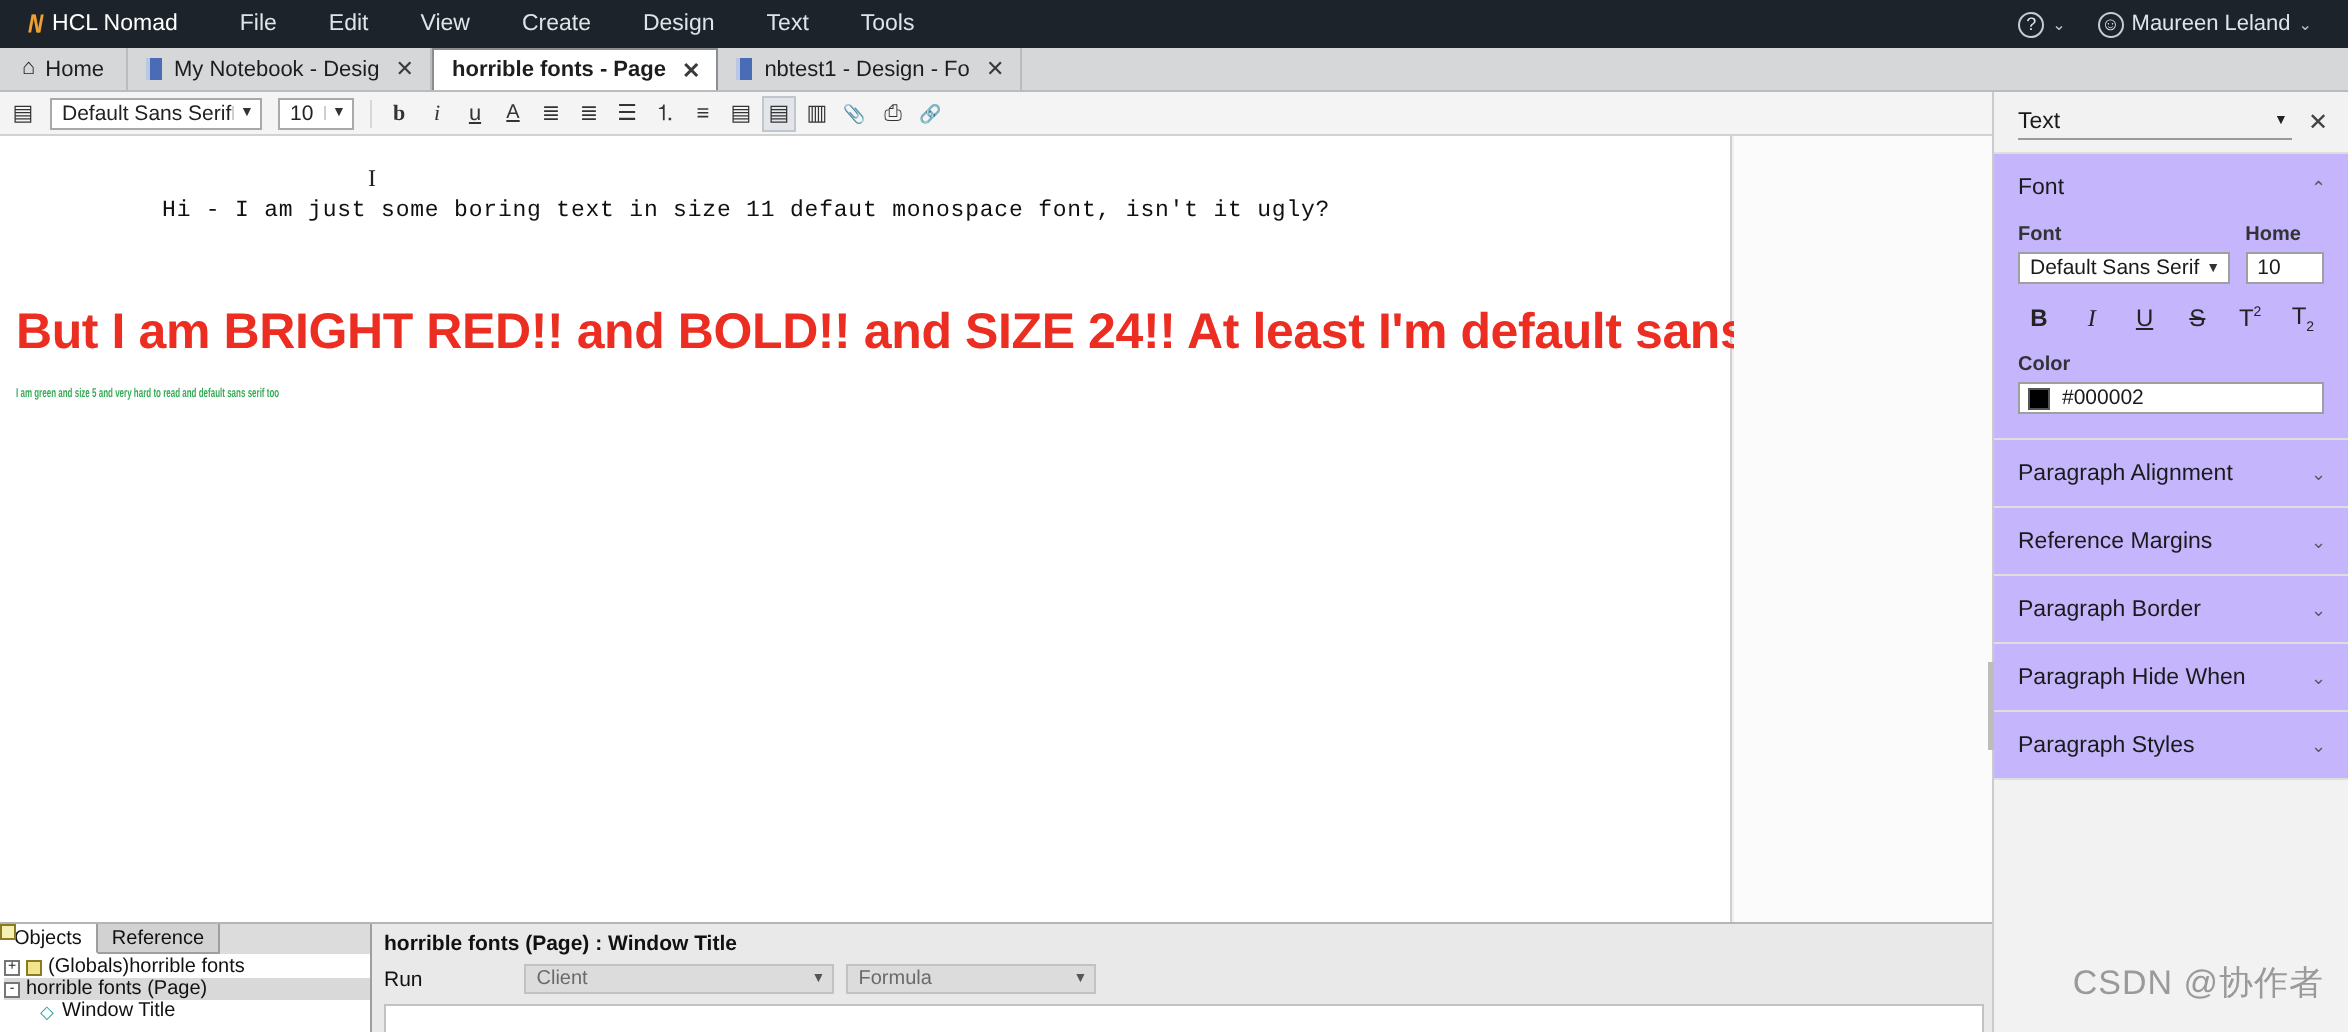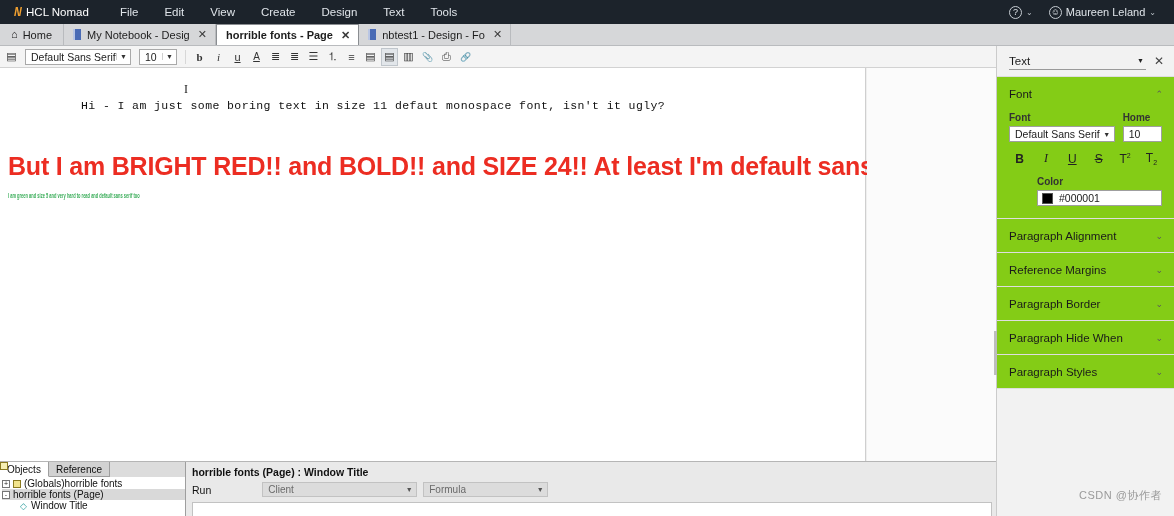--- a/index.html
+++ b/index.html
@@ -125,21 +125,21 @@
   .rp-select {
     flex: 1; display: flex; align-items: center; border-bottom: 1px solid #9a9a9a;
     height: 18px; font-size: 11.5px; color: #1a1a1a;
   }
   .rp-select .rs-val { flex: 1; }
   .rp-select .rs-arr { font-size: 7px; color: #222; padding-right: 2px; }
   .rp-close { font-size: 12px; color: #444; padding: 0 2px; }
 
   .acc {
     border-top: 1px solid #dedede; border-bottom: 1px solid #dedede;
-    background: #84cc16;
+    background: #c4b5fd;
   }
   .acc + .acc { border-top: none; }
   .acc-head {
     height: 33px; display: flex; align-items: center; justify-content: space-between;
     padding: 0 11px 0 12px; font-size: 11.5px; color: #1a1a1a;
   }
   .chev { font-size: 9px; color: #5a5a5a; }
   .acc-body { padding: 2px 12px 12px 12px; }
   .fld-label { font-size: 10px; color: #333; margin-bottom: 3px; font-weight: bold; }
   .row { display: flex; gap: 8px; }
@@ -155,21 +155,21 @@
   .style-row {
     display: flex; align-items: center; justify-content: space-between;
     margin: 9px 2px 0 2px;
   }
   .sbtn { font-size: 12px; color: #222; width: 17px; text-align: center; }
   .sbtn.b { font-weight: bold; }
   .sbtn.i { font-style: italic; font-family: "Liberation Serif", serif; }
   .sbtn.u { text-decoration: underline; }
   .sbtn.s { text-decoration: line-through; }
   .sbtn sup, .sbtn sub { font-size: 7px; }
-  .color-field { margin-top: 10px; margin-left: 28px; }
+  .color-field { margin-top: 10px; }
   .color-box {
     height: 16px; background: #ffffff; border: 1px solid #9f9f9f;
     display: flex; align-items: center; padding: 0 4px; gap: 6px;
   }
   .swatch { width: 11px; height: 11px; background: #000000; border: 1px solid #555; }
   .color-val { font-size: 10.5px; color: #1a1a1a; }
   .panel-grip {
     position: absolute; left: -3px; top: 285px; width: 3px; height: 44px;
     background: #bdbdbd;
   }
@@ -214,21 +214,21 @@
   }
   .drop .dval { flex: 1; }
   .drop .darr { width: 14px; text-align: center; font-size: 7px; color: #555; }
   .drop.client { width: 155px; margin-left: 45px; }
   .drop.formula { width: 125px; }
   .formula-area {
     position: absolute; left: 5px; top: 40px; width: 800px; height: 15px;
     background: #ffffff; border: 1px solid #c2c2c2; border-bottom: none;
   }
   .watermark {
-    position: absolute; right: 12px; bottom: 13px; font-size: 11px; color: #9a9a9a;
+    position: absolute; right: 12px; bottom: 13px; font-size: 17px; color: #9a9a9a;
     letter-spacing: 0.5px;
   }
 </style>
 </head>
 <body>
 
 <div id="app">
 
   <div class="menubar">
     <div class="brand">
@@ -360,21 +360,21 @@
           <span class="sbtn u">U</span>
           <span class="sbtn s">S</span>
           <span class="sbtn"><span>T</span><sup>2</sup></span>
           <span class="sbtn"><span>T</span><sub>2</sub></span>
         </div>
 
         <div class="color-field">
           <div class="fld-label">Color</div>
           <div class="color-box">
             <span class="swatch" style="background: rgb(0, 0, 0);"></span>
-            <span class="color-val">#000001</span>
+            <span class="color-val">#000002</span>
           </div>
         </div>
       </div>
     </div>
 
     <div class="acc">
       <div class="acc-head">
         <span>Paragraph Alignment</span>
         <span class="chev">⌄</span>
       </div>

